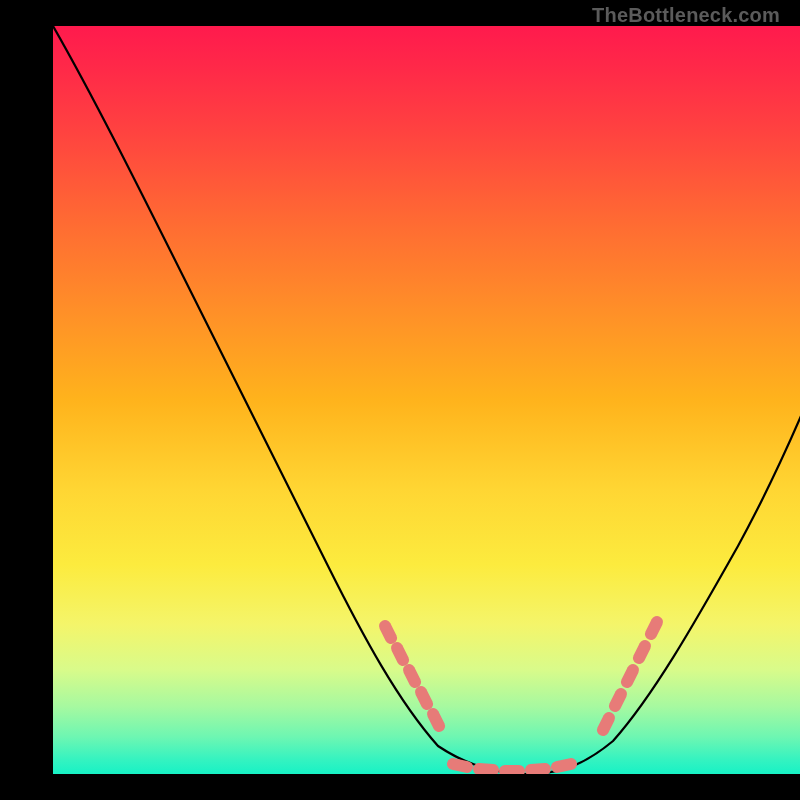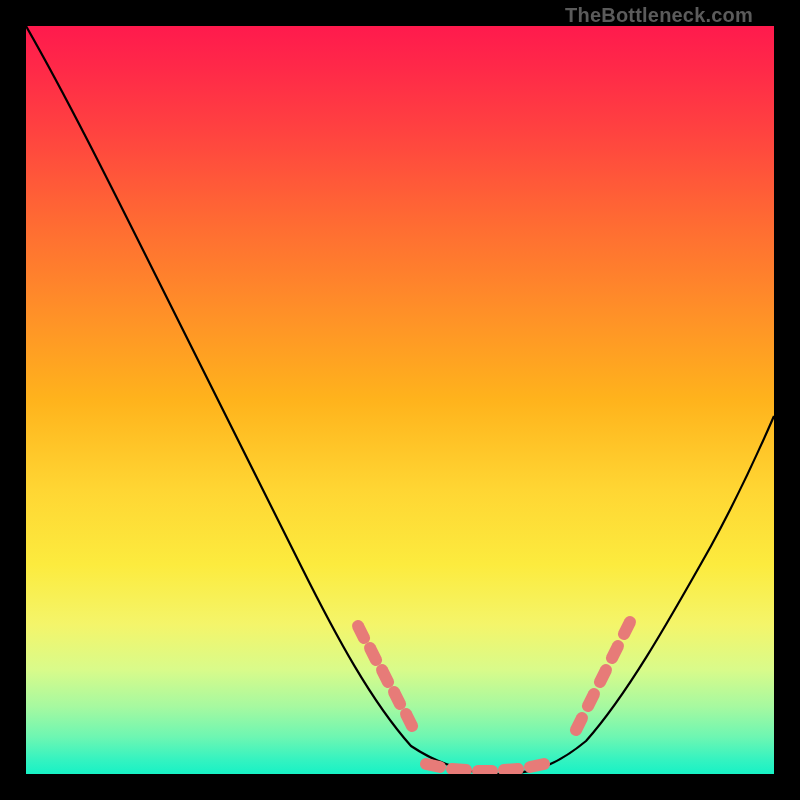--- a/index.html
+++ b/index.html
@@ -9,20 +9,21 @@
     height: 800px;
     background: #000;
     overflow: hidden;
     font-family: Arial, Helvetica, sans-serif;
   }
   .frame {
     position: relative;
     width: 763px;
     height: 800px;
     background: #000;
+    margin-left: 27px;
   }
   .plot {
     position: absolute;
     left: 26px;
     top: 26px;
     width: 748px;
     height: 748px;
     
     background: linear-gradient(to bottom,
       #ff1a4d 0%,

